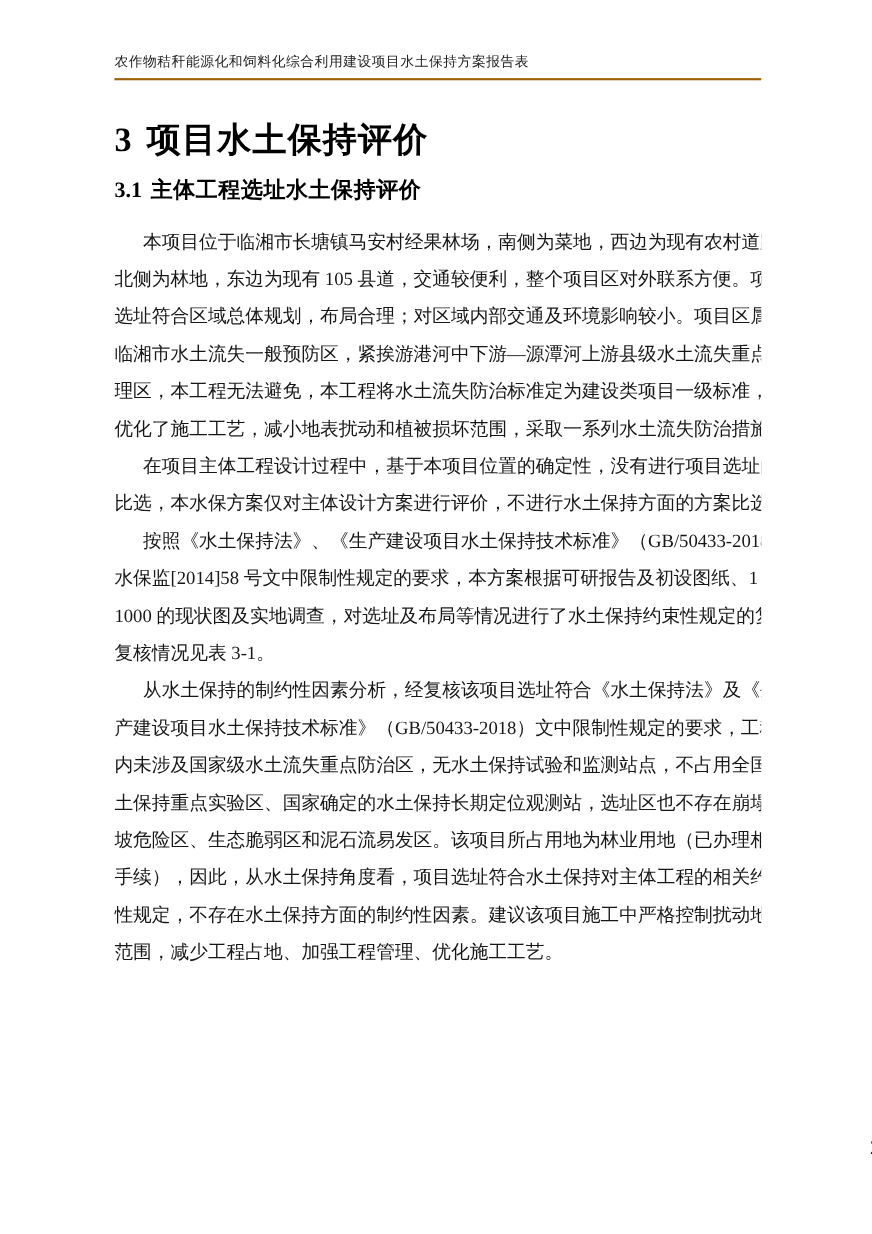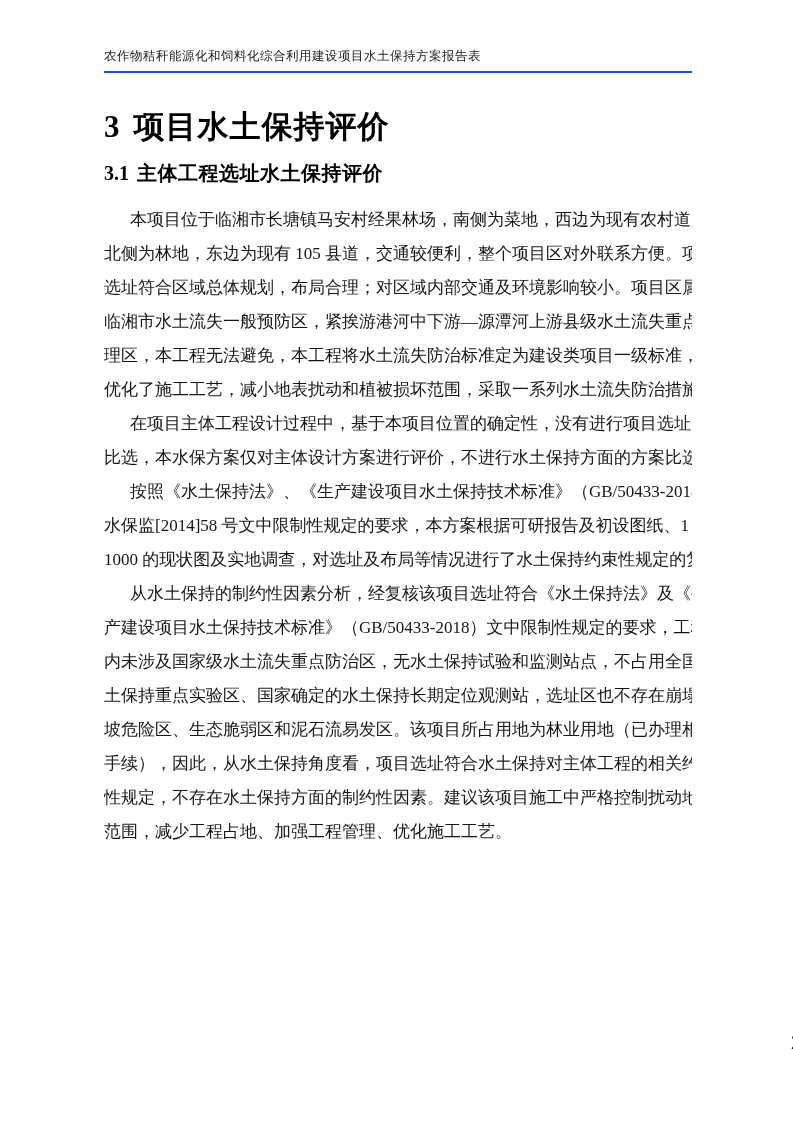--- a/index.html
+++ b/index.html
@@ -17,21 +17,21 @@
     color: #1c1c1c;
     box-sizing: border-box;
   }
   .content {
     margin-left: 104px;
     width: 588px;
   }
   .page-header {
     padding-top: 48px;
     padding-bottom: 7px;
-    border-bottom: 2px solid #1d4ed8;
+    border-bottom: 2px solid #a16207;
     font-size: 12.5px;
     line-height: 16px;
     color: #222222;
     letter-spacing: 0.5px;
   }
   .chapter-heading {
     margin: 37px 0 0 0;
     font-size: 31px;
     line-height: 33px;
     font-weight: bold;
@@ -108,20 +108,21 @@
         <div class="body-line">北侧为林地，东边为现有 105 县道，交通较便利，整个项目区对外联系方便。项目</div>
         <div class="body-line">选址符合区域总体规划，布局合理；对区域内部交通及环境影响较小。项目区属于</div>
         <div class="body-line">临湘市水土流失一般预防区，紧挨游港河中下游—源潭河上游县级水土流失重点治</div>
         <div class="body-line">理区，本工程无法避免，本工程将水土流失防治标准定为建设类项目一级标准，并</div>
         <div class="body-line">优化了施工工艺，减小地表扰动和植被损坏范围，采取一系列水土流失防治措施控</div>
         <div class="body-line first">在项目主体工程设计过程中，基于本项目位置的确定性，没有进行项目选址的</div>
         <div class="body-line last">比选，本水保方案仅对主体设计方案进行评价，不进行水土保持方面的方案比选。</div>
         <div class="body-line first">按照《水土保持法》、《生产建设项目水土保持技术标准》（GB/50433-2018）及</div>
         <div class="body-line">水保监[2014]58 号文中限制性规定的要求，本方案根据可研报告及初设图纸、1：</div>
         <div class="body-line">1000 的现状图及实地调查，对选址及布局等情况进行了水土保持约束性规定的复核，</div>
+        <div class="body-line last">复核情况见表 3-1。</div>
         <div class="body-line first">从水土保持的制约性因素分析，经复核该项目选址符合《水土保持法》及《生</div>
         <div class="body-line">产建设项目水土保持技术标准》（GB/50433-2018）文中限制性规定的要求，工程区</div>
         <div class="body-line">内未涉及国家级水土流失重点防治区，无水土保持试验和监测站点，不占用全国水</div>
         <div class="body-line">土保持重点实验区、国家确定的水土保持长期定位观测站，选址区也不存在崩塌滑</div>
         <div class="body-line">坡危险区、生态脆弱区和泥石流易发区。该项目所占用地为林业用地（已办理相关</div>
         <div class="body-line">手续），因此，从水土保持角度看，项目选址符合水土保持对主体工程的相关约束</div>
         <div class="body-line">性规定，不存在水土保持方面的制约性因素。建议该项目施工中严格控制扰动地表</div>
         <div class="body-line last">范围，减少工程占地、加强工程管理、优化施工工艺。</div>
       </div>
 

